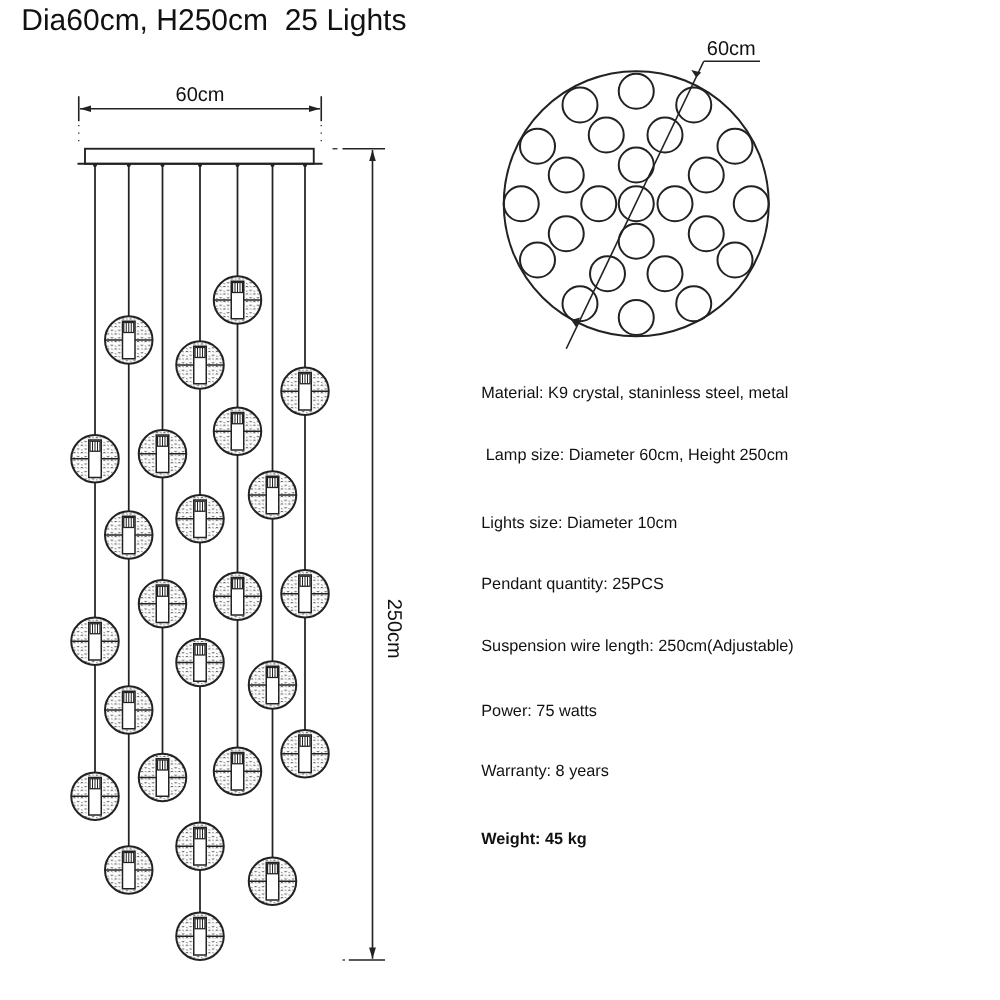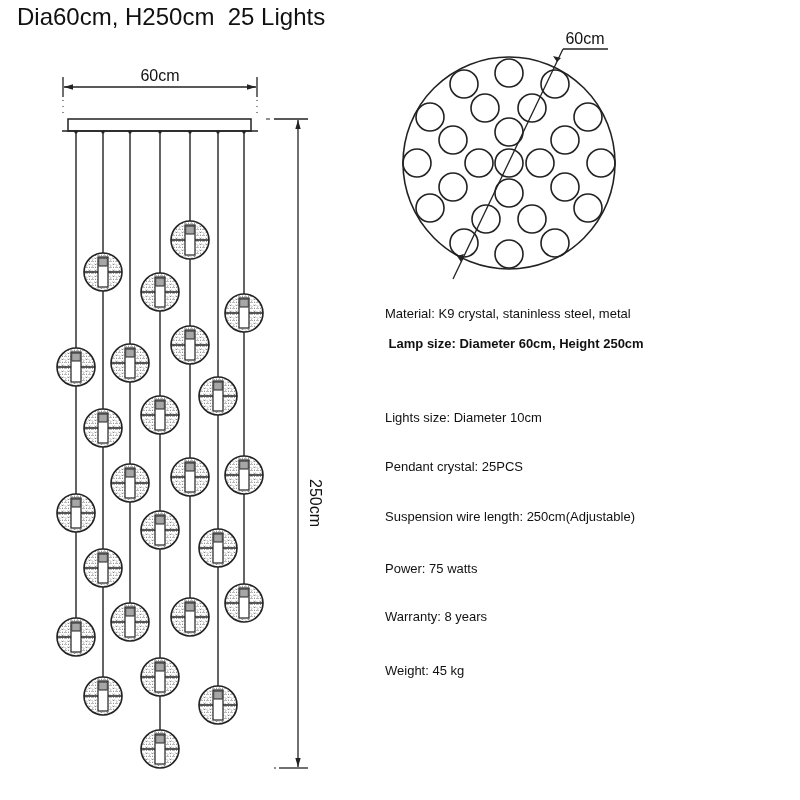--- a/index.html
+++ b/index.html
@@ -131,20 +131,20 @@
     <line x1="563" y1="49" x2="453" y2="279" stroke="#222" stroke-width="1.3"></line>
     <path d="M557 62 L553 56 L561 58 Z" fill="#222" transform="rotate(0)"></path>
     <path d="M461 262 L464 254 L457 256 Z" fill="#222"></path>
     <line x1="563" y1="49" x2="608" y2="49" stroke="#222" stroke-width="1.3"></line>
     <text x="585" y="44" font-size="16" text-anchor="middle">60cm</text>
   </g>
 </svg>
 
 <div id="specs">
     <div class="spec" style="top: 306px;">Material: K9 crystal, staninless steel, metal</div>
-    <div class="spec" style="top: 336px; font-weight: bold;"> Lamp size: Diameter 60cm, Height 250cm</div>
+    <div class="spec" style="top: 356px;"> Lamp size: Diameter 60cm, Height 250cm</div>
     <div class="spec" style="top: 410px;">Lights size: Diameter 10cm</div>
-    <div class="spec" style="top: 459px;">Pendant crystal: 25PCS</div>
+    <div class="spec" style="top: 459px;">Pendant quantity: 25PCS</div>
     <div class="spec" style="top: 509px;">Suspension wire length: 250cm(Adjustable)</div>
     <div class="spec" style="top: 561px;">Power: 75 watts</div>
     <div class="spec" style="top: 609px;">Warranty: 8 years</div>
-    <div class="spec" style="top: 663px;">Weight: 45 kg</div>
+    <div class="spec" style="top: 663px; font-weight: bold;">Weight: 45 kg</div>
   </div>
 
 </body></html>

